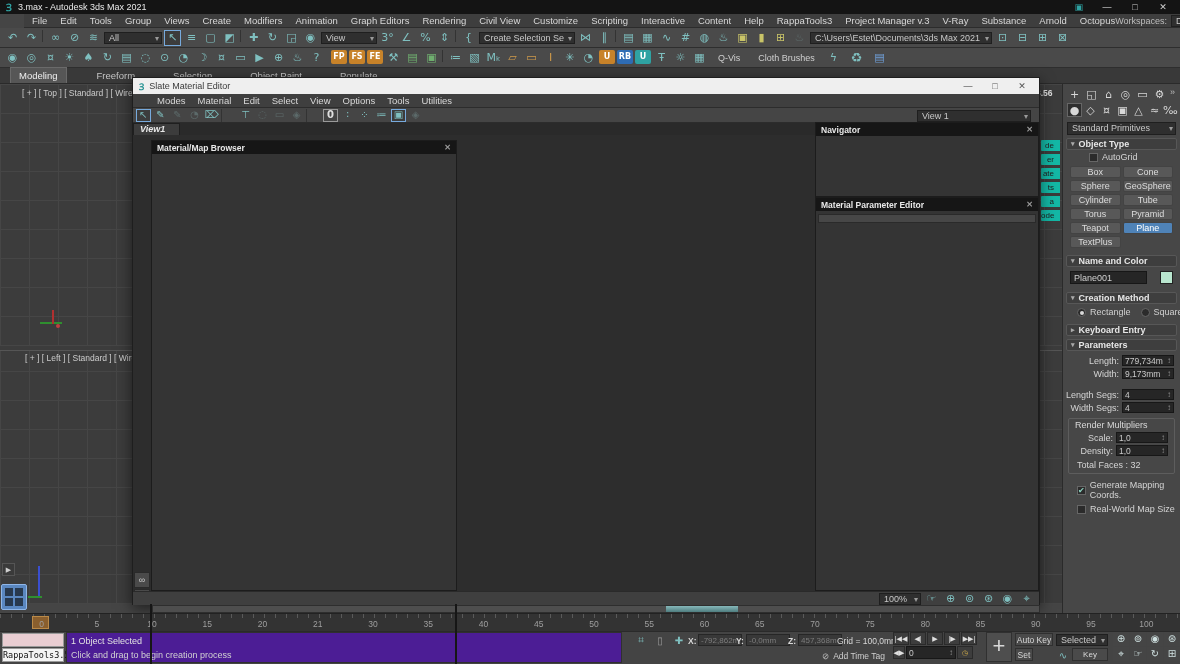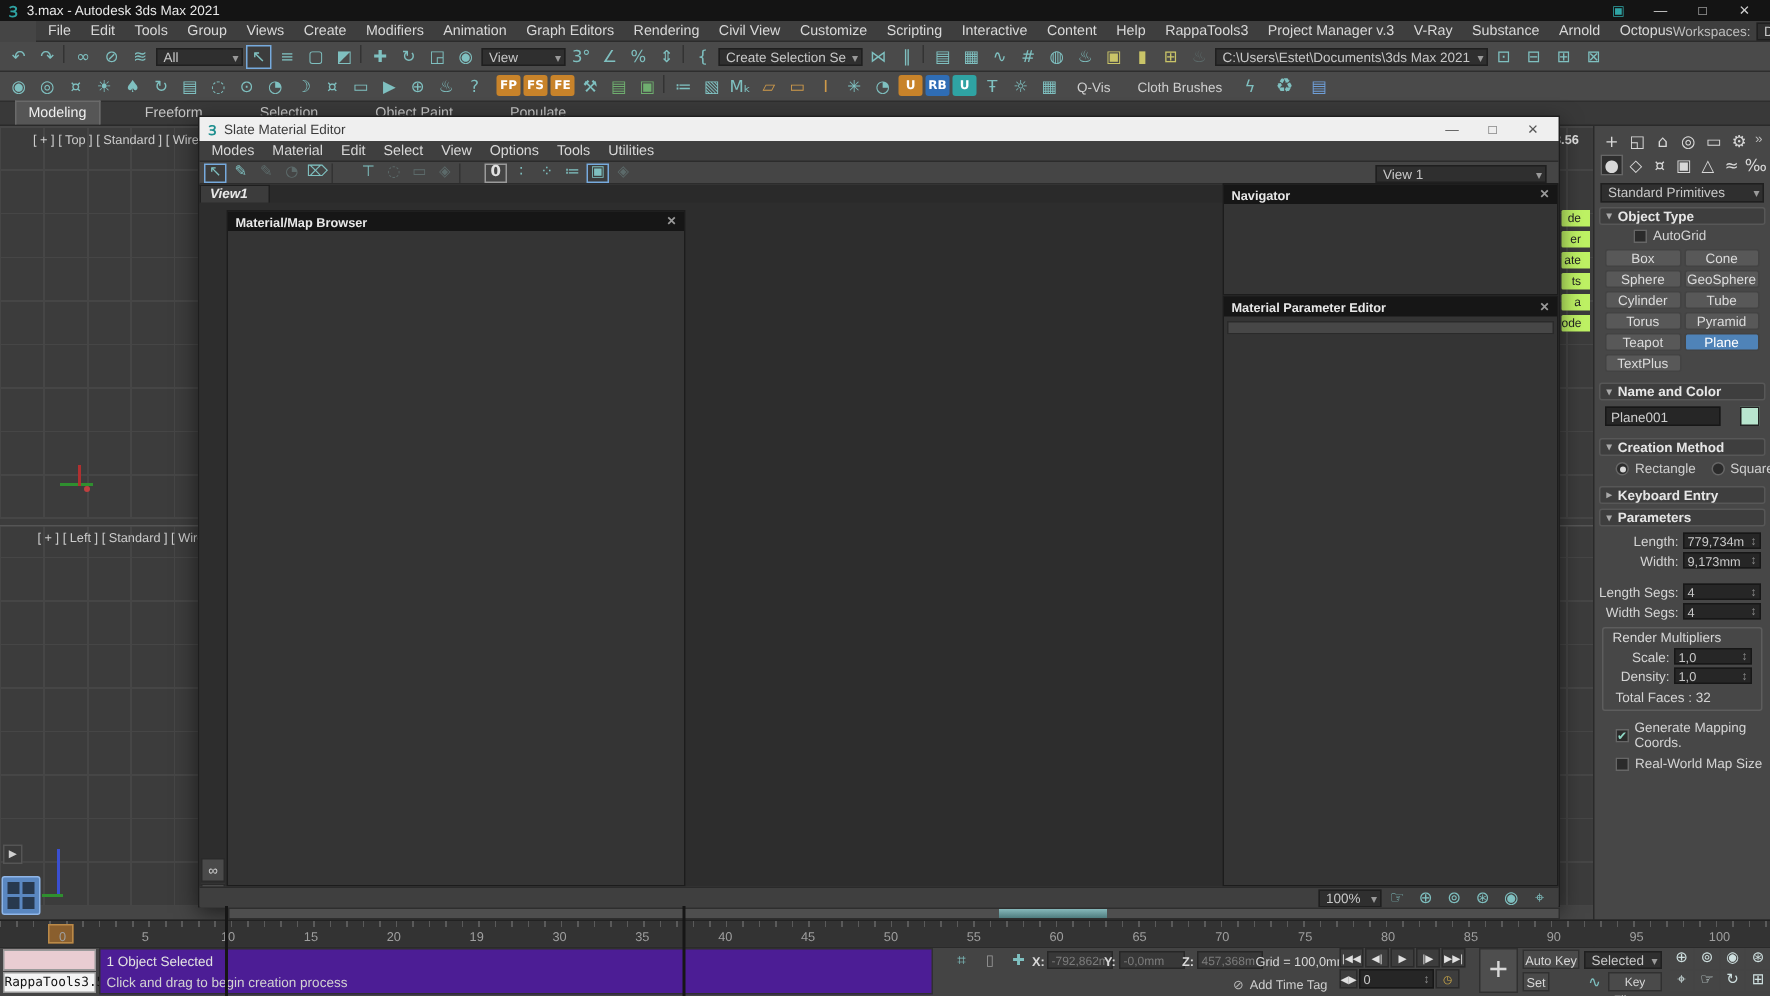--- a/index.html
+++ b/index.html
@@ -50,21 +50,21 @@
   .vp-label { position:absolute; color:#cccccc; font-size:8.5px; white-space:nowrap; }
   .gizmo-line { position:absolute; }
 
   
   .sme { left:132px; top:77px; width:908px; height:528px; background:#3b3b3b; border:1px solid #1e1e1e; box-shadow:0 4px 14px rgba(0,0,0,.55); }
   .sme-title { height:16px; background:#efefef; display:flex; align-items:center; gap:5px; padding:0 6px; }
   .sme-title .t { color:#3a3a3a; font-size:9px; }
   .sme-title .app-ico { color:#1d8f8f; font-weight:bold; font-size:9px; }
   .sme-title .spacer { flex:1; }
   .sme-title .winbtn { color:#555; }
-  .sme-menu { height:14px; background:#3f3f3f; border-bottom:1px solid #2c2c2c; display:flex; gap:12px; padding:0 8px; align-items:center; }
+  .sme-menu { height:14px; background:#3f3f3f; border-bottom:1px solid #2c2c2c; display:flex; gap:12px; padding:0 24px; align-items:center; }
   .sme-tools { height:15px; background:#454545; border-bottom:1px solid #2c2c2c; display:flex; gap:2px; align-items:center; padding:0 3px; position:relative; }
   .sme-tools .ico { width:15px; height:13px; font-size:10px; }
   .sme-viewdd { position:absolute; right:8px; top:2px; width:114px; }
   .sme-tabs { height:13px; background:#2a2a2a; display:flex; }
   .sme-tab { background:#3c3c3c; border:1px solid #1f1f1f; border-bottom:none; color:#e8e8e8; font-size:9px; font-style:italic; font-weight:bold; padding:0 14px 0 6px; }
   .sme-canvas { position:absolute; left:0; top:57px; width:906px; height:456px; background:#2d2d2d; }
   .sme-panel { position:absolute; background:#343434; border:1px solid #1c1c1c; }
   .panel-hdr { height:13px; background:#161616; color:#e8e8e8; font-weight:bold; font-size:8.5px; display:flex; align-items:center; padding:0 5px; }
   .panel-hdr .x { margin-left:auto; color:#9a9a9a; font-size:8px; }
   .sme-bottom { position:absolute; left:0; top:513px; width:906px; height:14px; background:#3f3f3f; border-top:1px solid #2a2a2a; display:flex; align-items:center; justify-content:flex-end; gap:2px; padding:0 4px; }
@@ -124,21 +124,21 @@
 
   .play-cluster { left:893px; top:632px; position:absolute; width:92px; }
   .prow { display:flex; gap:1px; margin-bottom:1px; }
   .pbtn { width:16px; height:13px; background:#3d3d3d; border:1px solid #2a2a2a; color:#e0e0e0; font-size:7px; display:flex; align-items:center; justify-content:center; }
   .framefld { width:50px; height:13px; background:#262626; border:1px solid #171717; color:#c9c9c9; font-size:8.5px; display:flex; align-items:center; padding:0 2px; }
   .bigplus { left:986px; top:632px; position:absolute; width:26px; height:30px; background:#4e4e4e; border:1px solid #303030; color:#d8d8d8; font-size:22px; line-height:26px; text-align:center; }
   .keybtn { position:absolute; height:13px; background:#4a4a4a; border:1px solid #303030; color:#d8d8d8; font-size:8.5px; text-align:center; line-height:12px; }
   .navgrid { left:1113px; top:632px; position:absolute; display:grid; grid-template-columns:repeat(4,16px); gap:1px; }
   .navgrid .ico { width:16px; height:14px; background:#454545; color:#cfe0e0; font-size:10px; }
 
-  .fragchip { position:absolute; left:1041px; width:19px; height:11px; background:#bef264; color:#222; font-size:8px; text-align:right; padding-right:6px; line-height:11px; border-radius:1px 0 0 1px; }
+  .fragchip { position:absolute; left:1041px; width:19px; height:11px; background:#14b8a6; color:#222; font-size:8px; text-align:right; padding-right:6px; line-height:11px; border-radius:1px 0 0 1px; }
   .glitch { top:604px; width:2px; height:60px; background:#161616; z-index:30; }
 </style>
 </head>
 <body>
 
 <div class="abs titlebar">
   <span class="app-ico">Ɜ</span>
   <span class="title">3.max - Autodesk 3ds Max 2021</span>
   <span class="spacer"></span>
   <span class="winbtn" style="color:#2fa3a3">▣</span>
@@ -556,21 +556,21 @@
 </div>
 <div class="abs curve-btn">∿</div>
 <div class="abs time-marker"></div>
 <div class="abs ruler">
   <div class="ruler-nums">
       <span class="ruler-num">0</span>
       <span class="ruler-num">5</span>
       <span class="ruler-num">10</span>
       <span class="ruler-num">15</span>
       <span class="ruler-num">20</span>
-      <span class="ruler-num">19</span>
+      <span class="ruler-num">21</span>
       <span class="ruler-num">30</span>
       <span class="ruler-num">35</span>
       <span class="ruler-num">40</span>
       <span class="ruler-num">45</span>
       <span class="ruler-num">50</span>
       <span class="ruler-num">55</span>
       <span class="ruler-num">60</span>
       <span class="ruler-num">65</span>
       <span class="ruler-num">70</span>
       <span class="ruler-num">75</span>

